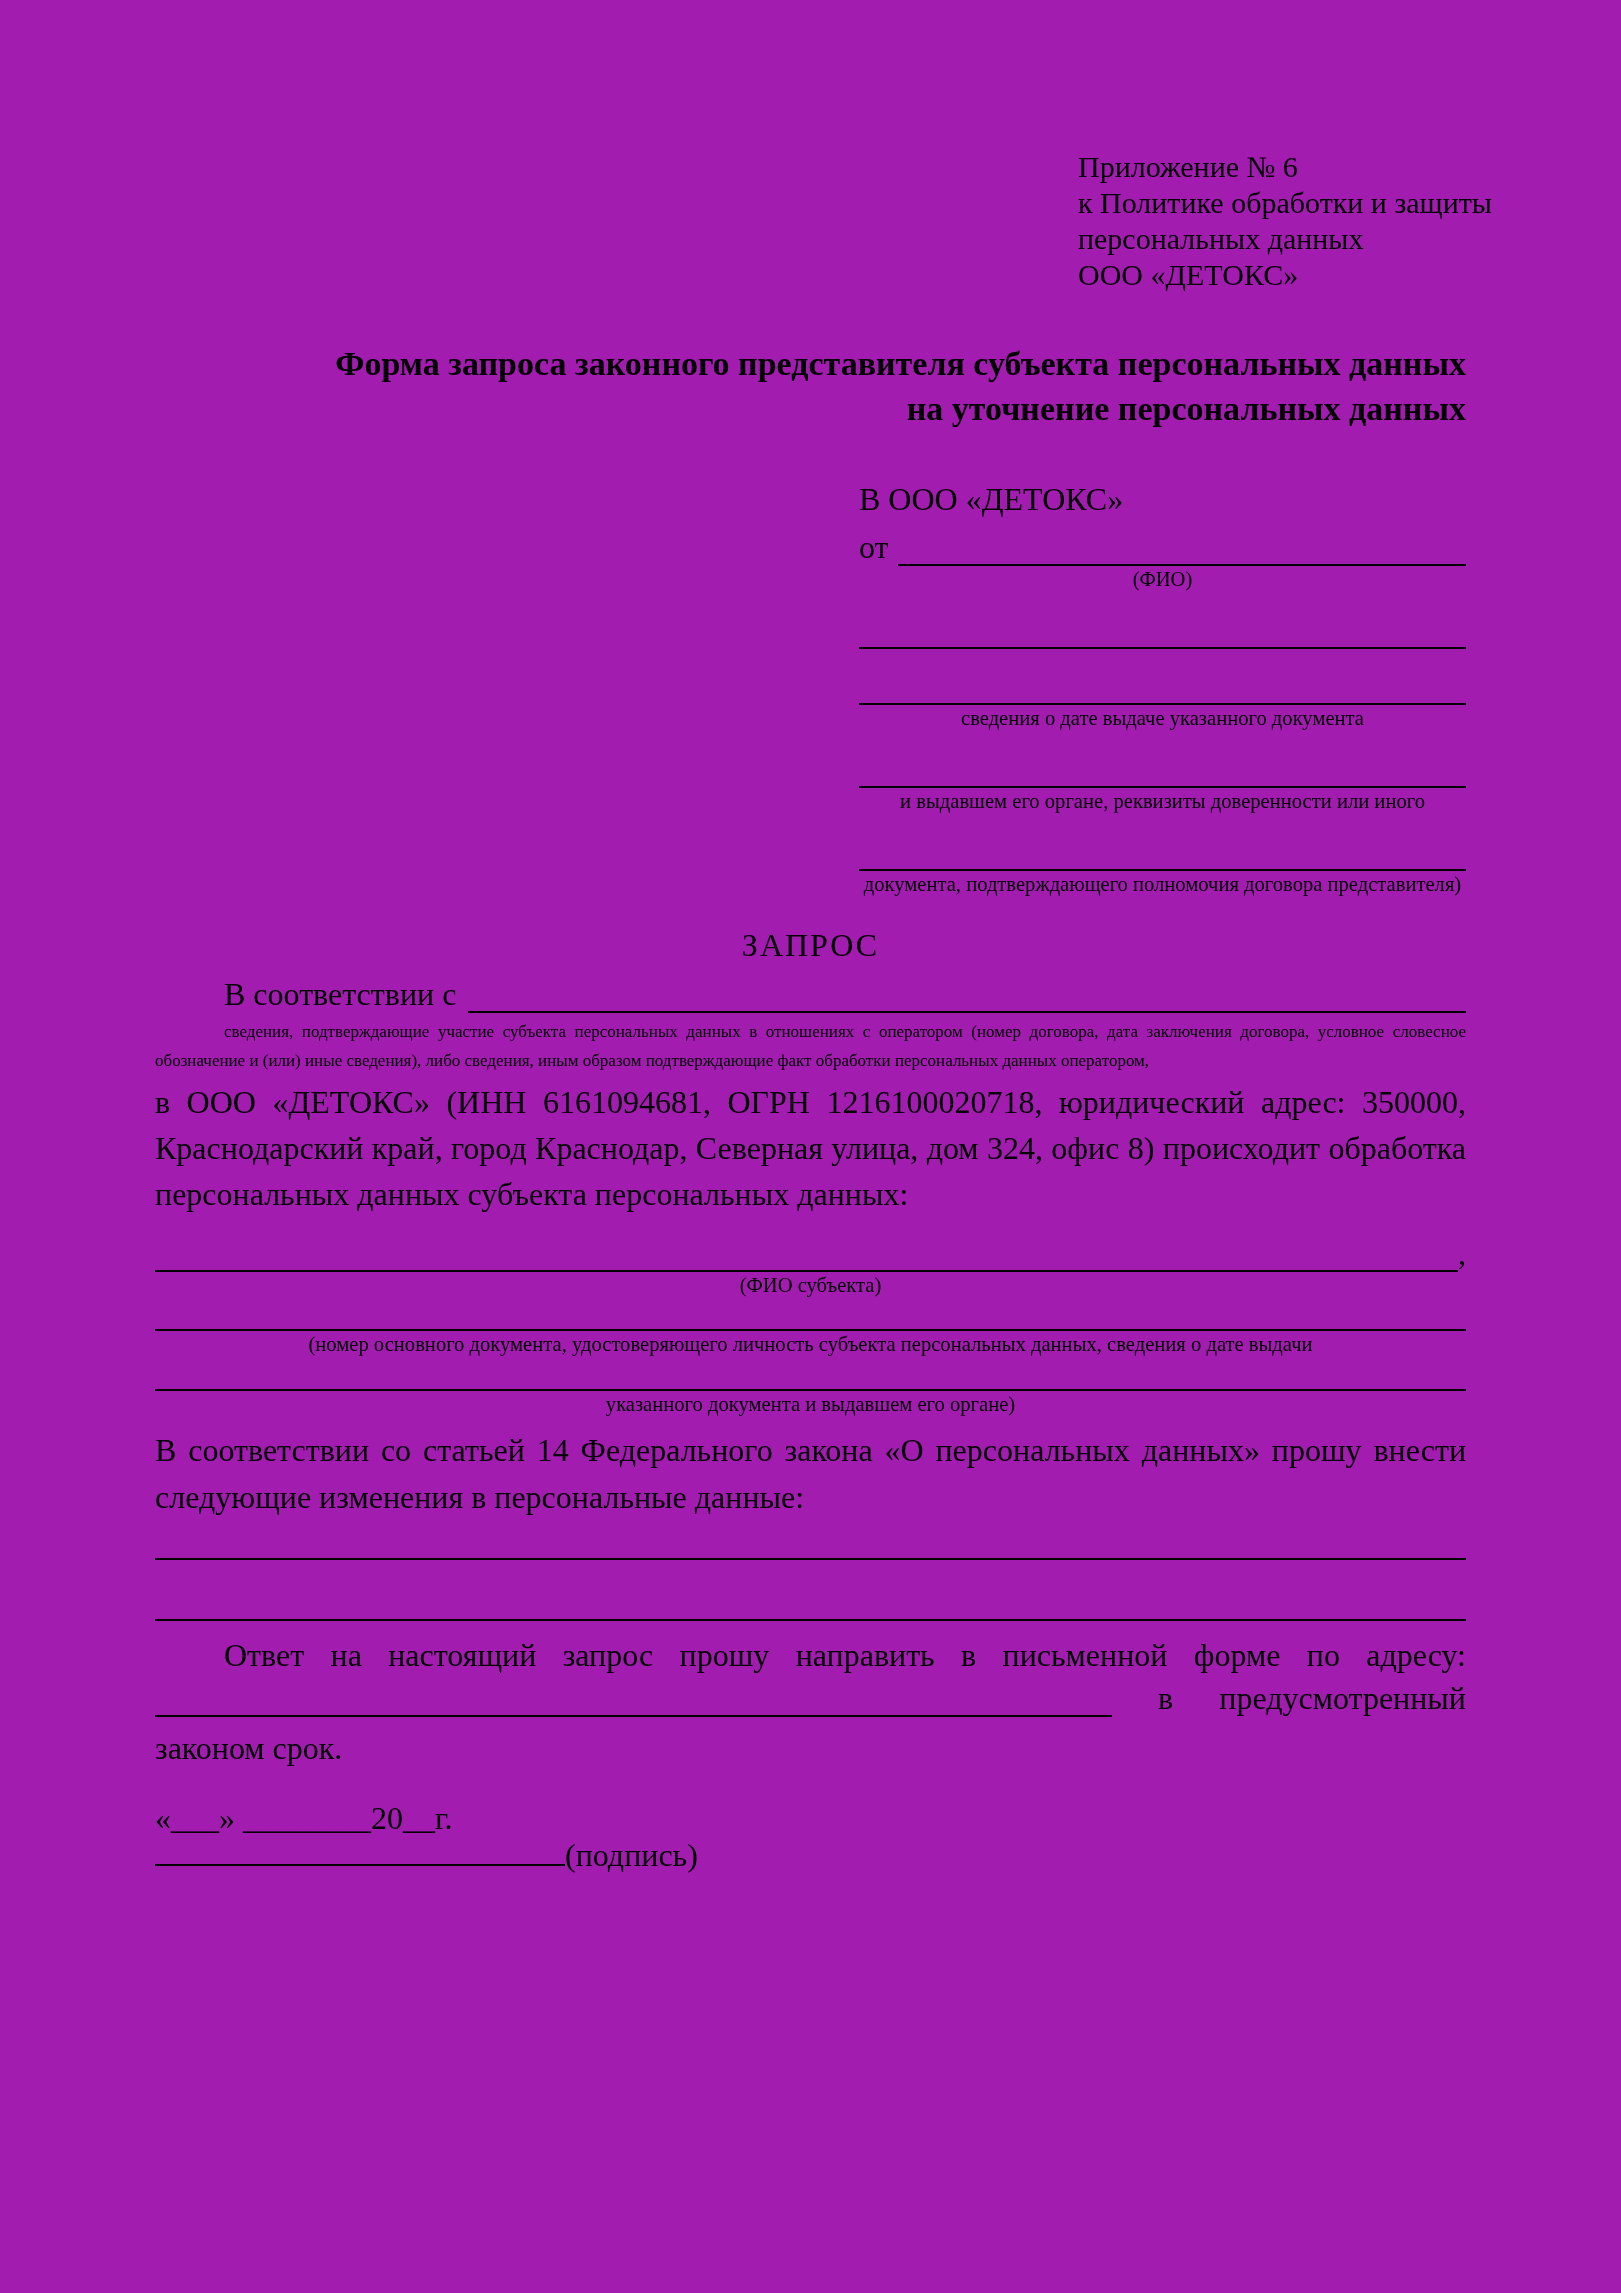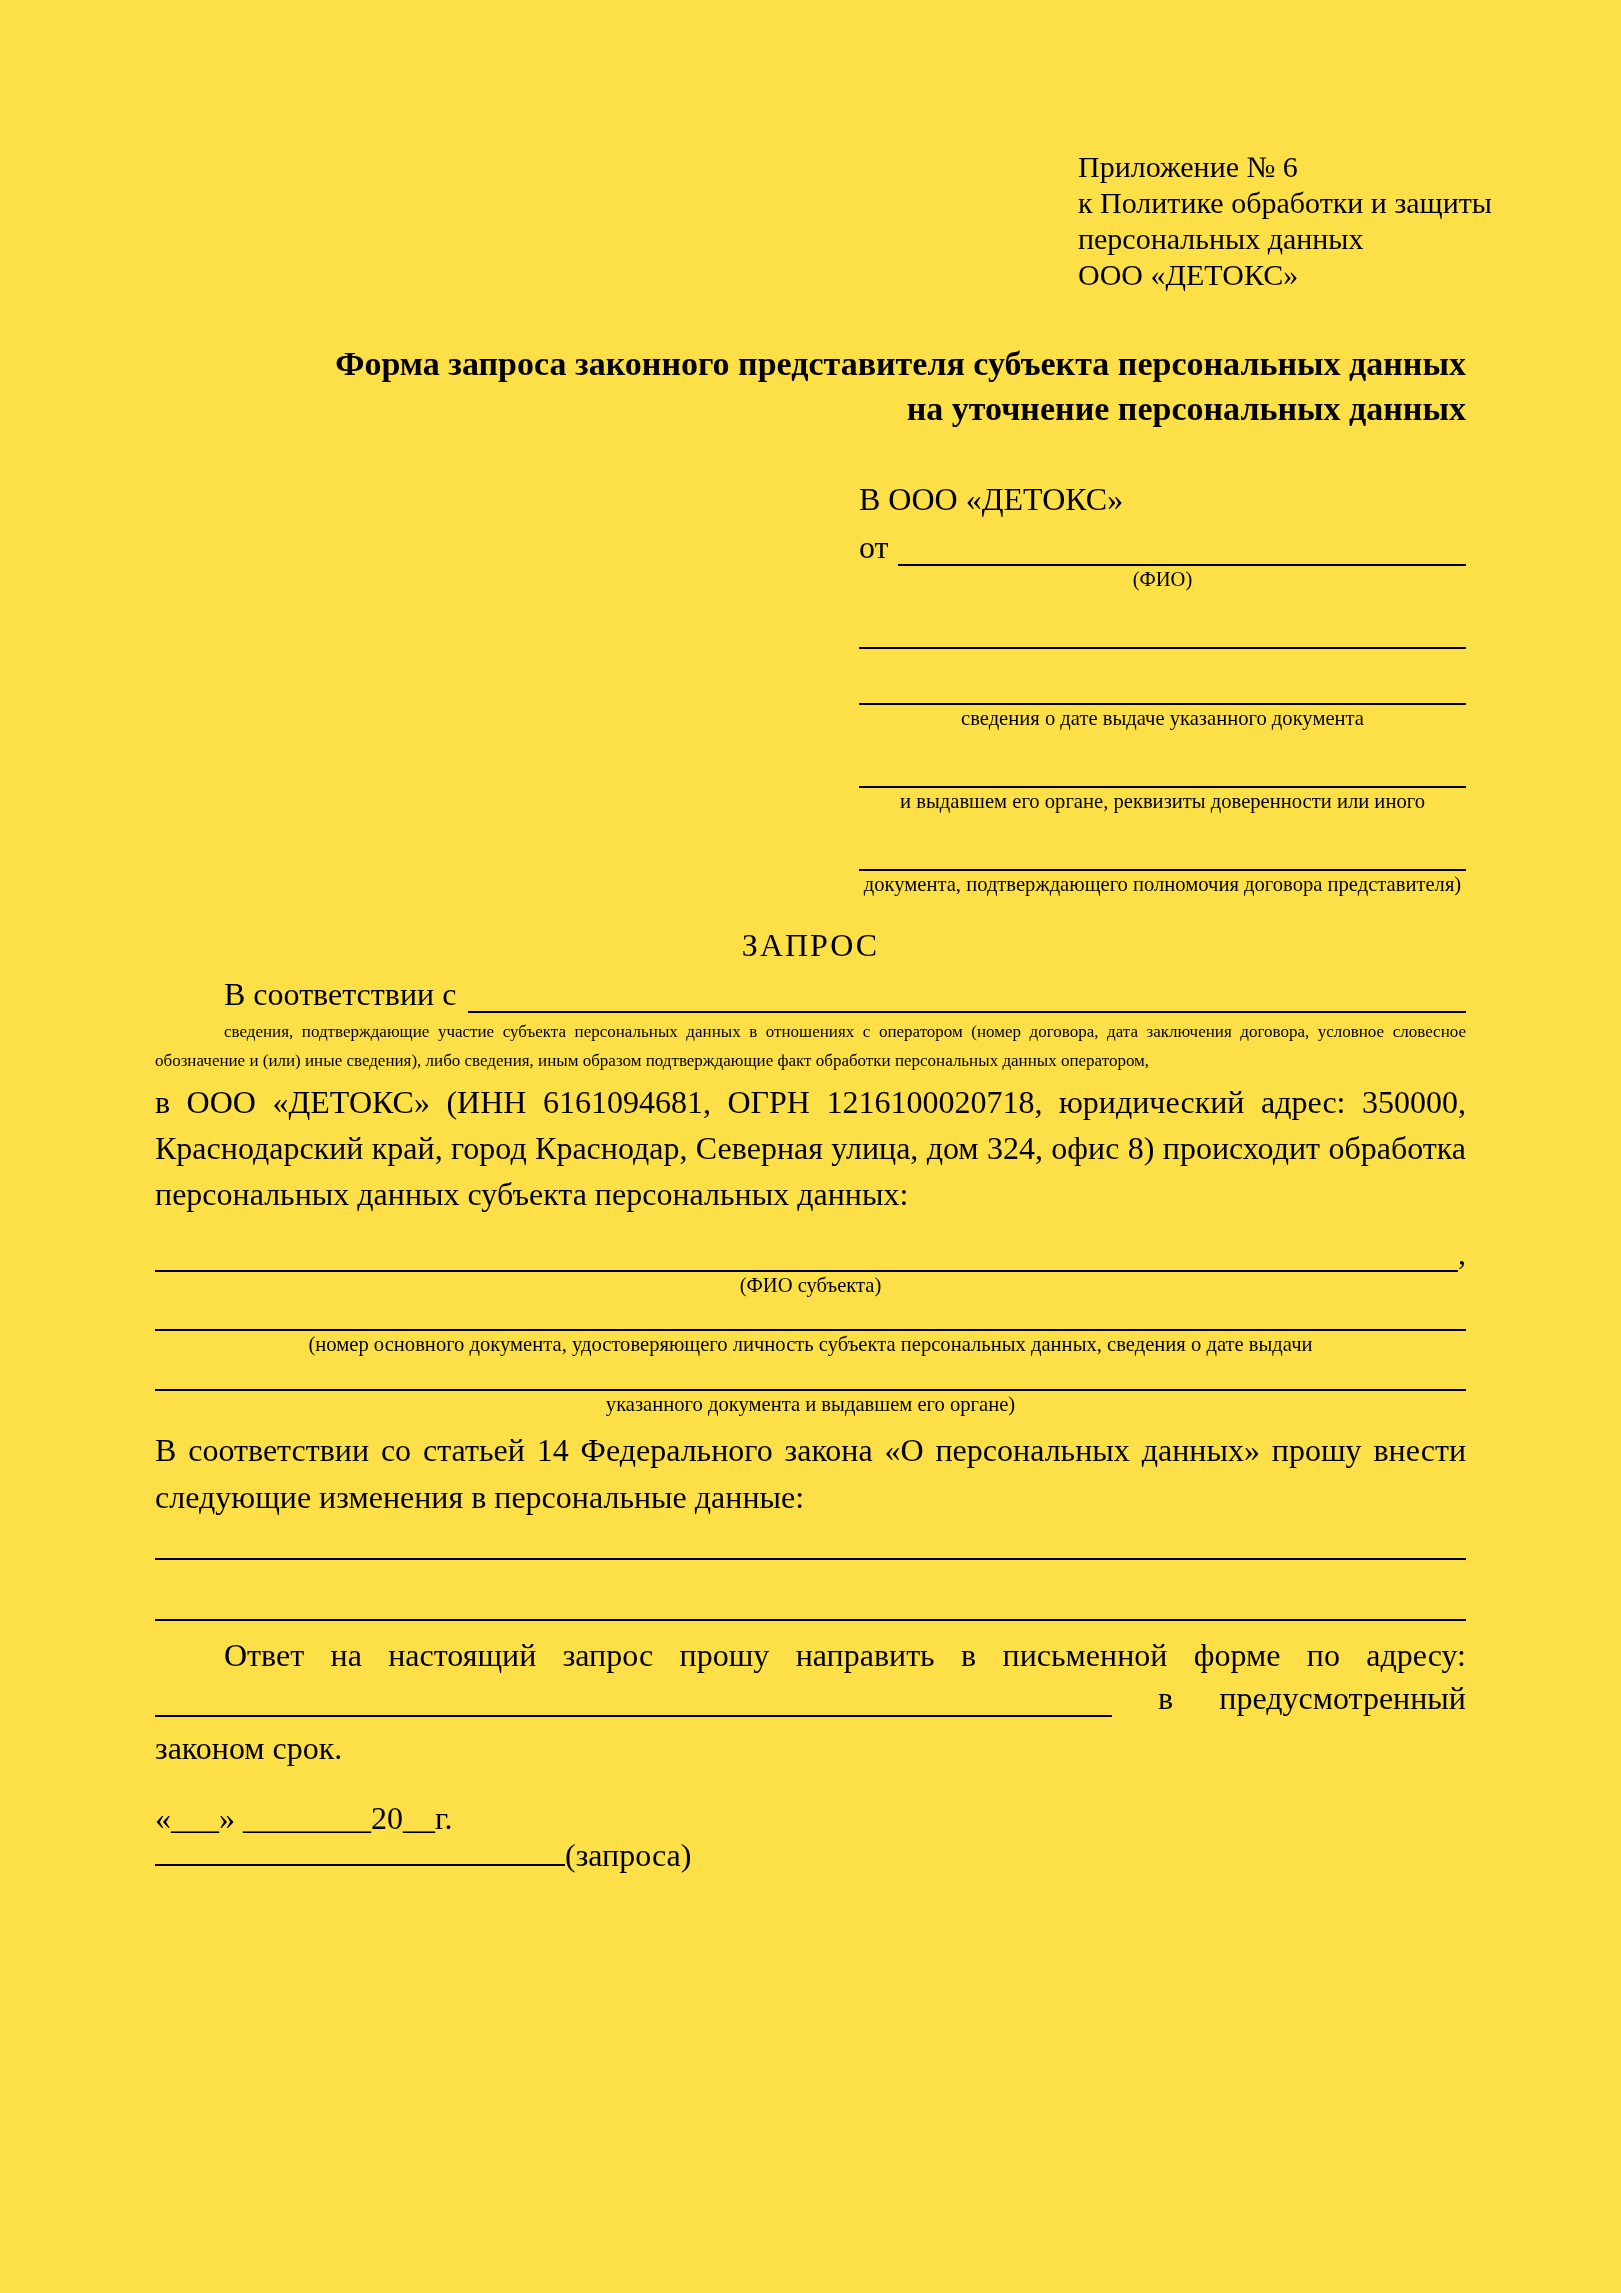--- a/index.html
+++ b/index.html
@@ -1,20 +1,20 @@
 <!DOCTYPE html>
 <html><head>
 <meta charset="utf-8">
 <style>
   * { margin: 0; padding: 0; box-sizing: border-box; }
   html, body { background: #ffffff; }
   .page {
     width: 1621px;
     height: 2294px;
-    background: #fde047;
+    background: #a21caf;
     color: #000000;
     font-family: "Liberation Serif", serif;
     font-size: 32px;
     padding: 149px 155px 0 155px;
     position: relative;
     overflow: hidden;
   }
   
   .header-block {
     margin-left: 923px;
@@ -194,18 +194,18 @@
     <div class="reply-underline"></div>
     <span>в</span>
     <span>предусмотренный</span>
   </div>
   <div class="reply-end">законом срок.</div>
 
   <div class="footer-row">
     <div>«___» ________20__г.</div>
     <div class="sig-group">
       <span class="sig-underline"></span>
-      <span>(запроса)</span>
+      <span>(подпись)</span>
     </div>
   </div>
 
 </div>
 
 
 </body></html>

